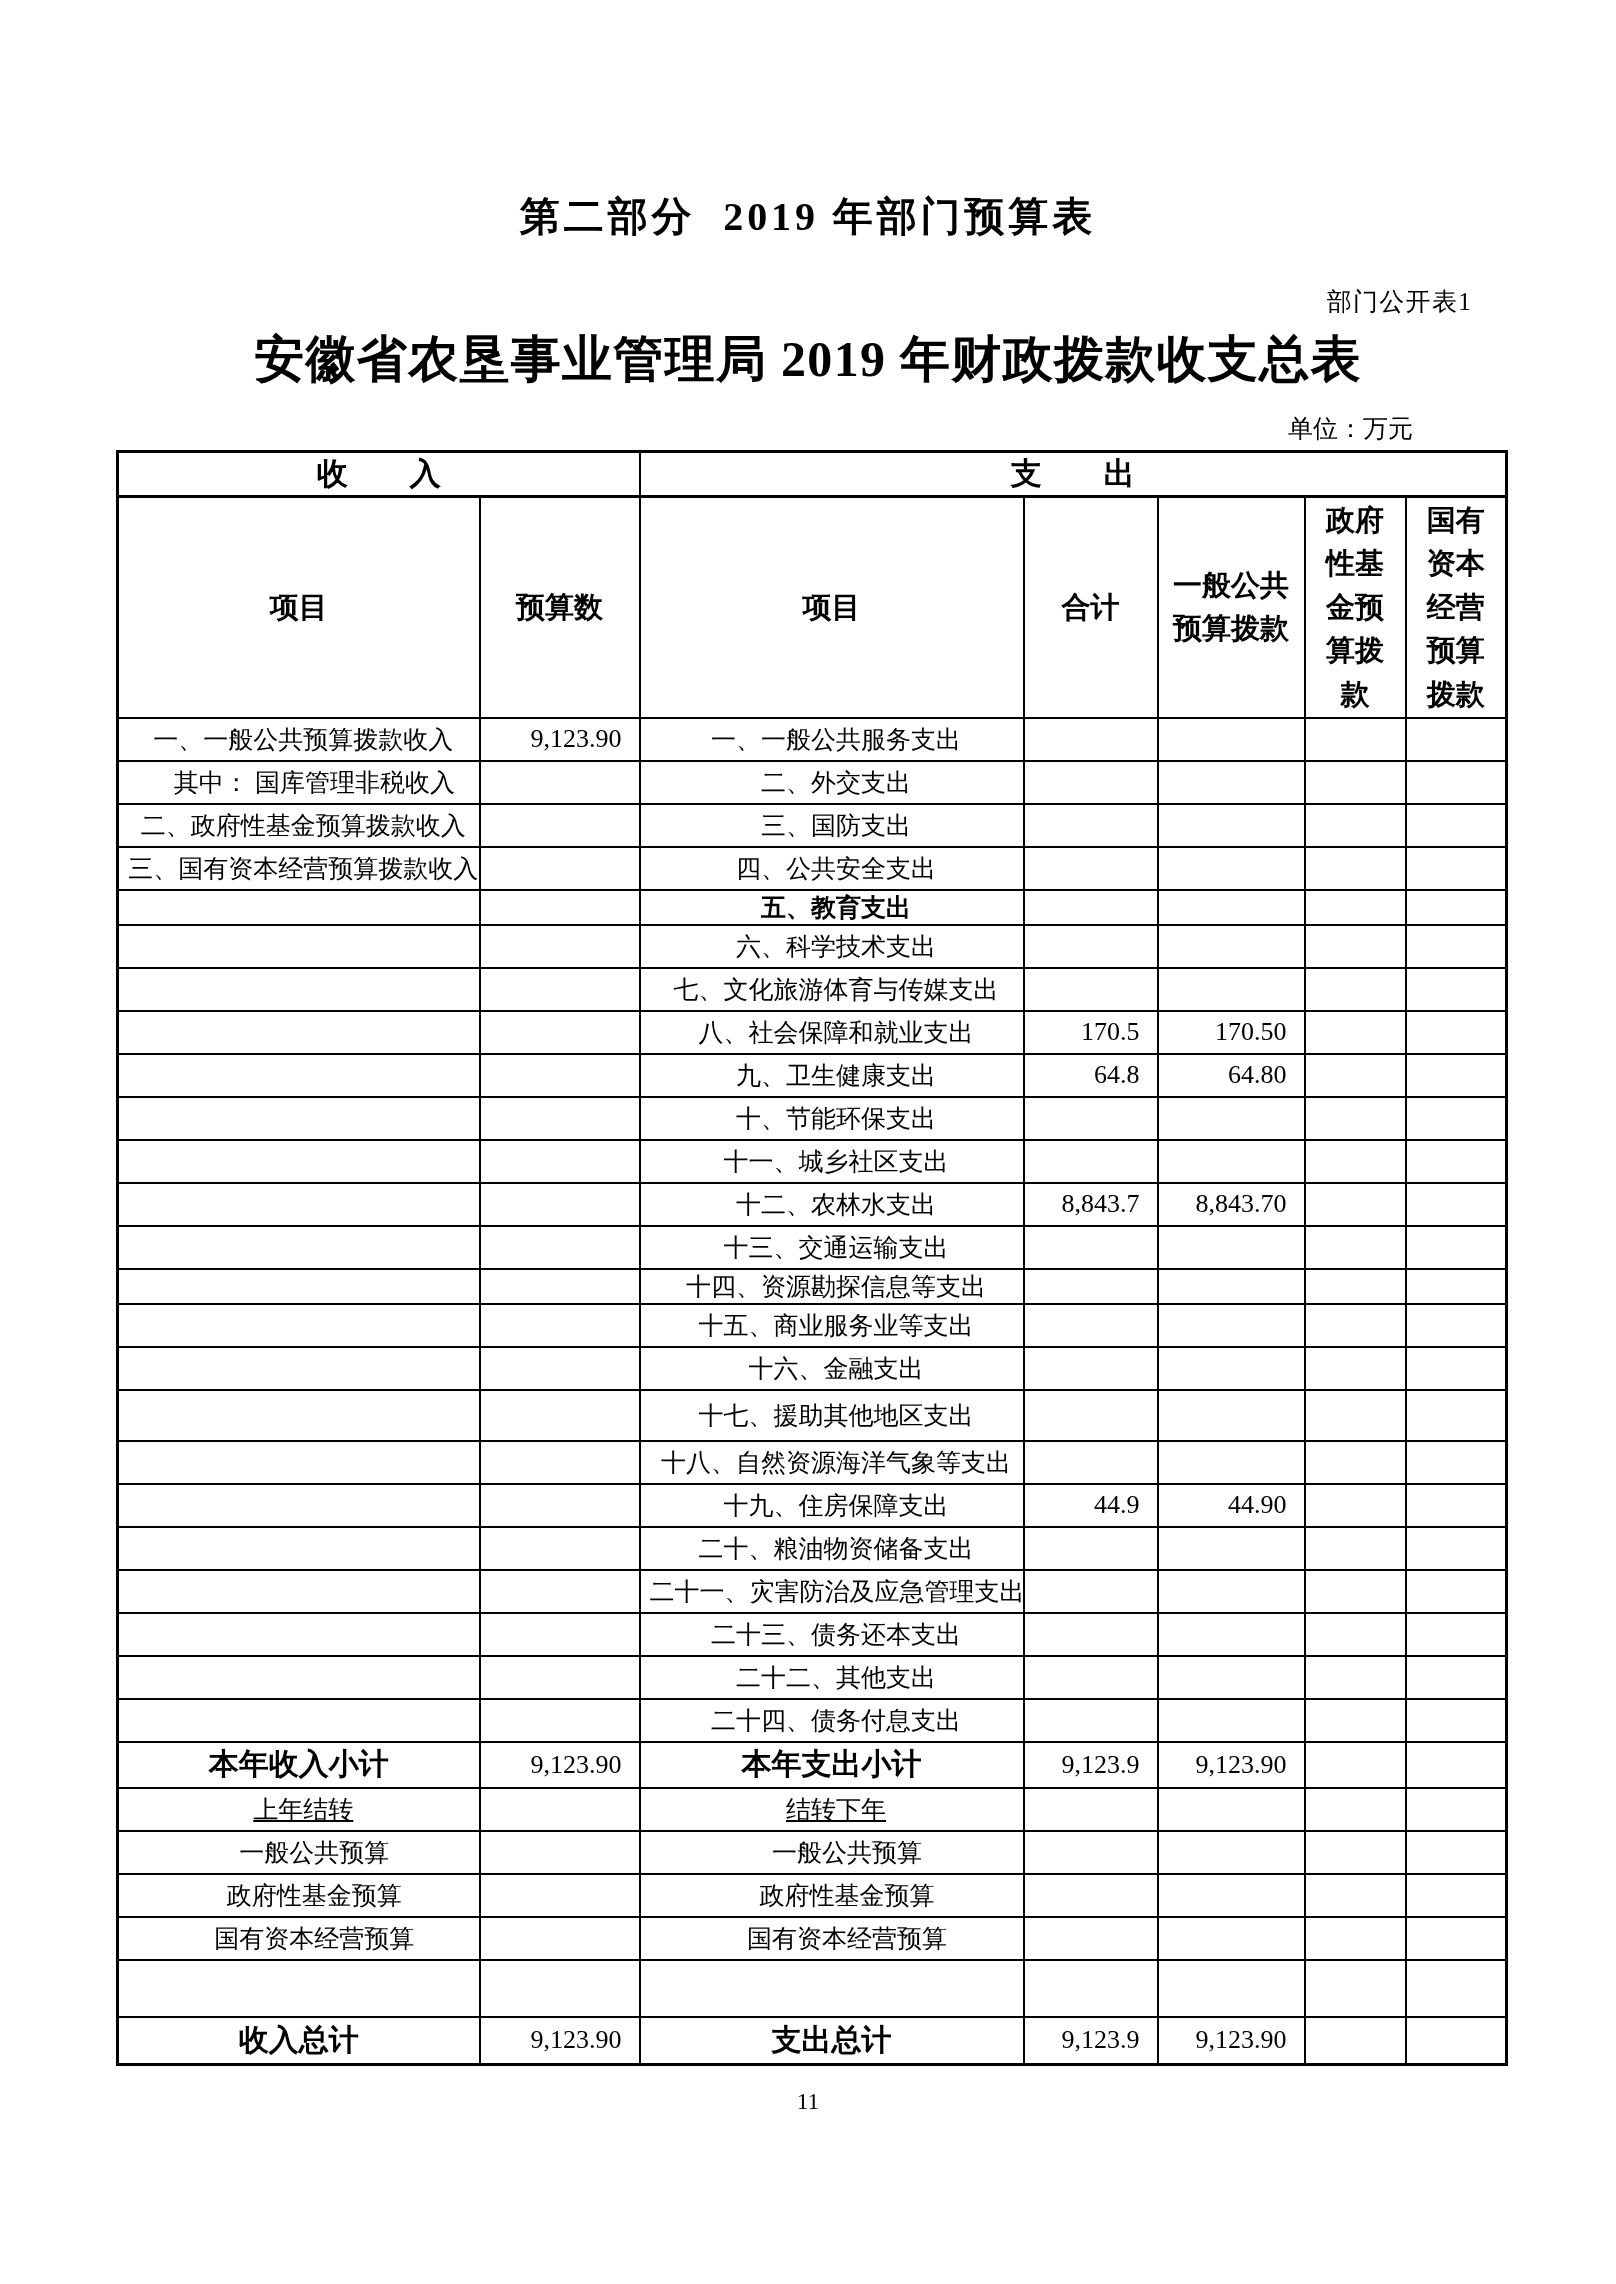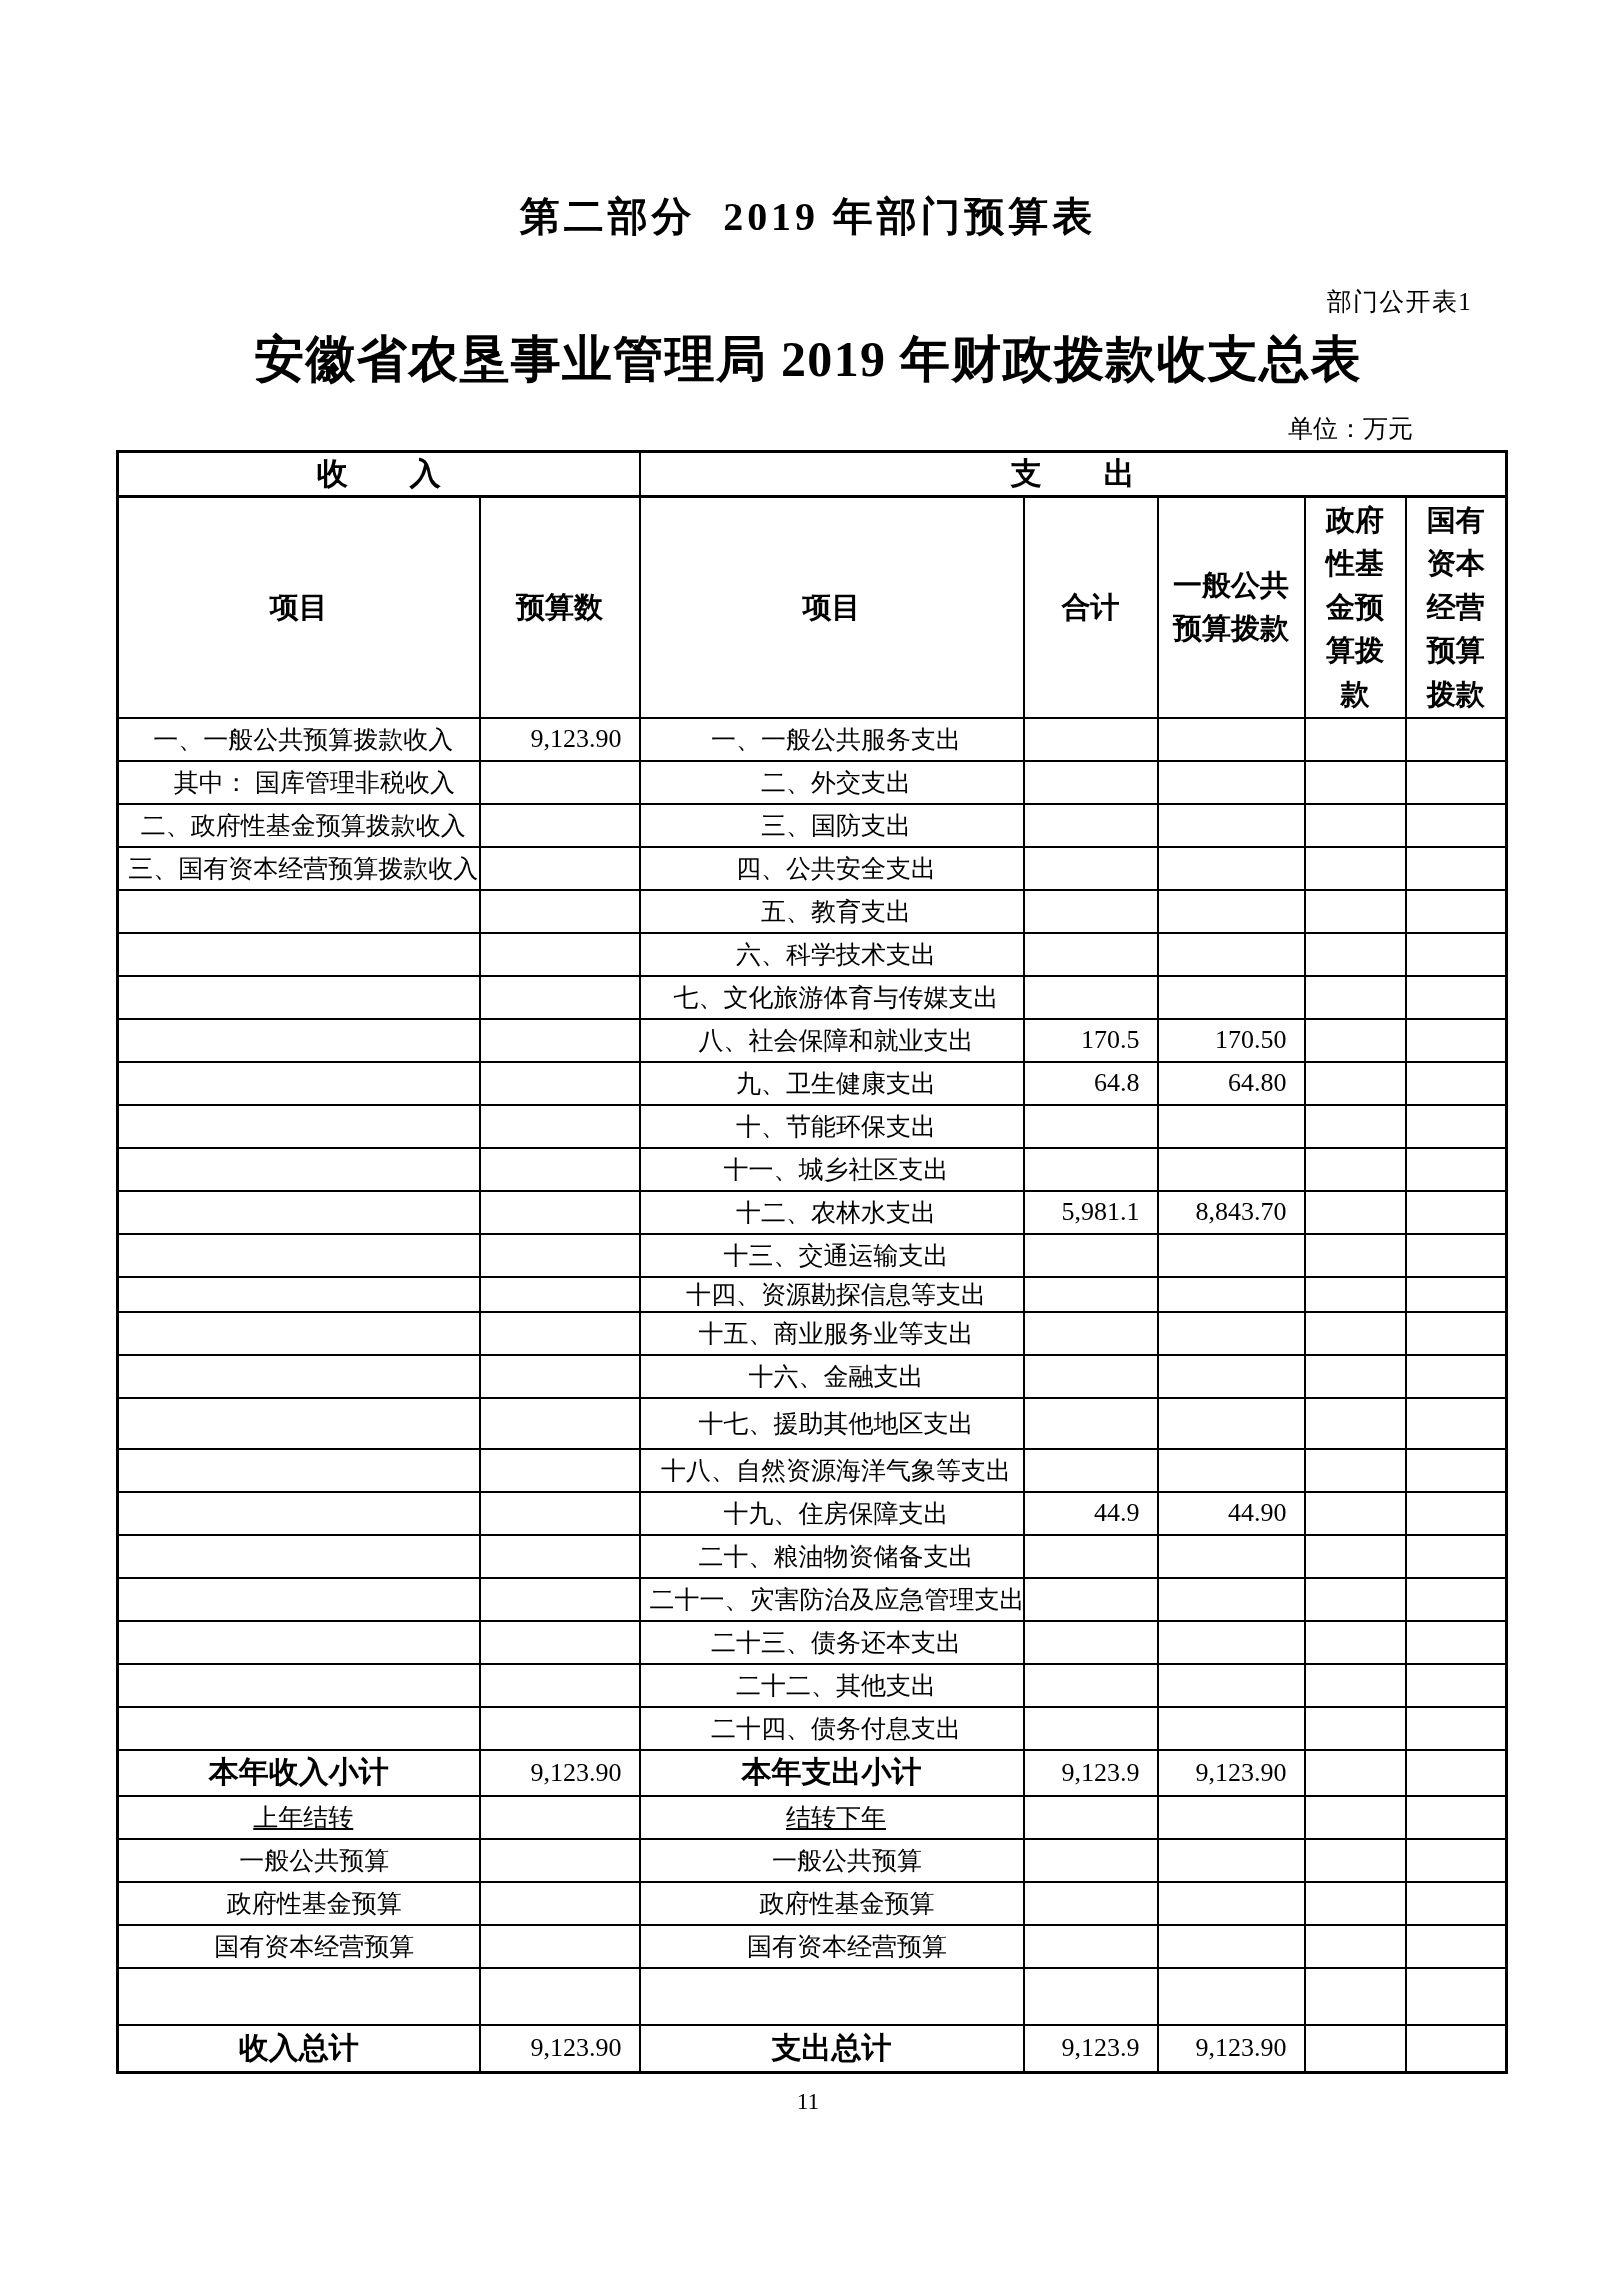--- a/index.html
+++ b/index.html
@@ -168,21 +168,21 @@
         </tr>
         <tr style="height: 43px;">
           <td class="lbl">三、国有资本经营预算拨款收入</td>
           <td class="num"></td>
           <td class="lbl">四、公共安全支出</td>
           <td class="num"></td>
           <td class="num"></td>
           <td class="num"></td>
           <td class="num"></td>
         </tr>
-        <tr style="height: 43px;">
+        <tr style="height: 35px; font-weight: bold;">
           <td class="lbl"></td>
           <td class="num"></td>
           <td class="lbl">五、教育支出</td>
           <td class="num"></td>
           <td class="num"></td>
           <td class="num"></td>
           <td class="num"></td>
         </tr>
         <tr style="height: 43px;">
           <td class="lbl"></td>
@@ -235,21 +235,21 @@
           <td class="lbl">十一、城乡社区支出</td>
           <td class="num"></td>
           <td class="num"></td>
           <td class="num"></td>
           <td class="num"></td>
         </tr>
         <tr style="height: 43px;">
           <td class="lbl"></td>
           <td class="num"></td>
           <td class="lbl">十二、农林水支出</td>
-          <td class="num">5,981.1</td>
+          <td class="num">8,843.7</td>
           <td class="num">8,843.70</td>
           <td class="num"></td>
           <td class="num"></td>
         </tr>
         <tr style="height: 43px;">
           <td class="lbl"></td>
           <td class="num"></td>
           <td class="lbl">十三、交通运输支出</td>
           <td class="num"></td>
           <td class="num"></td>

